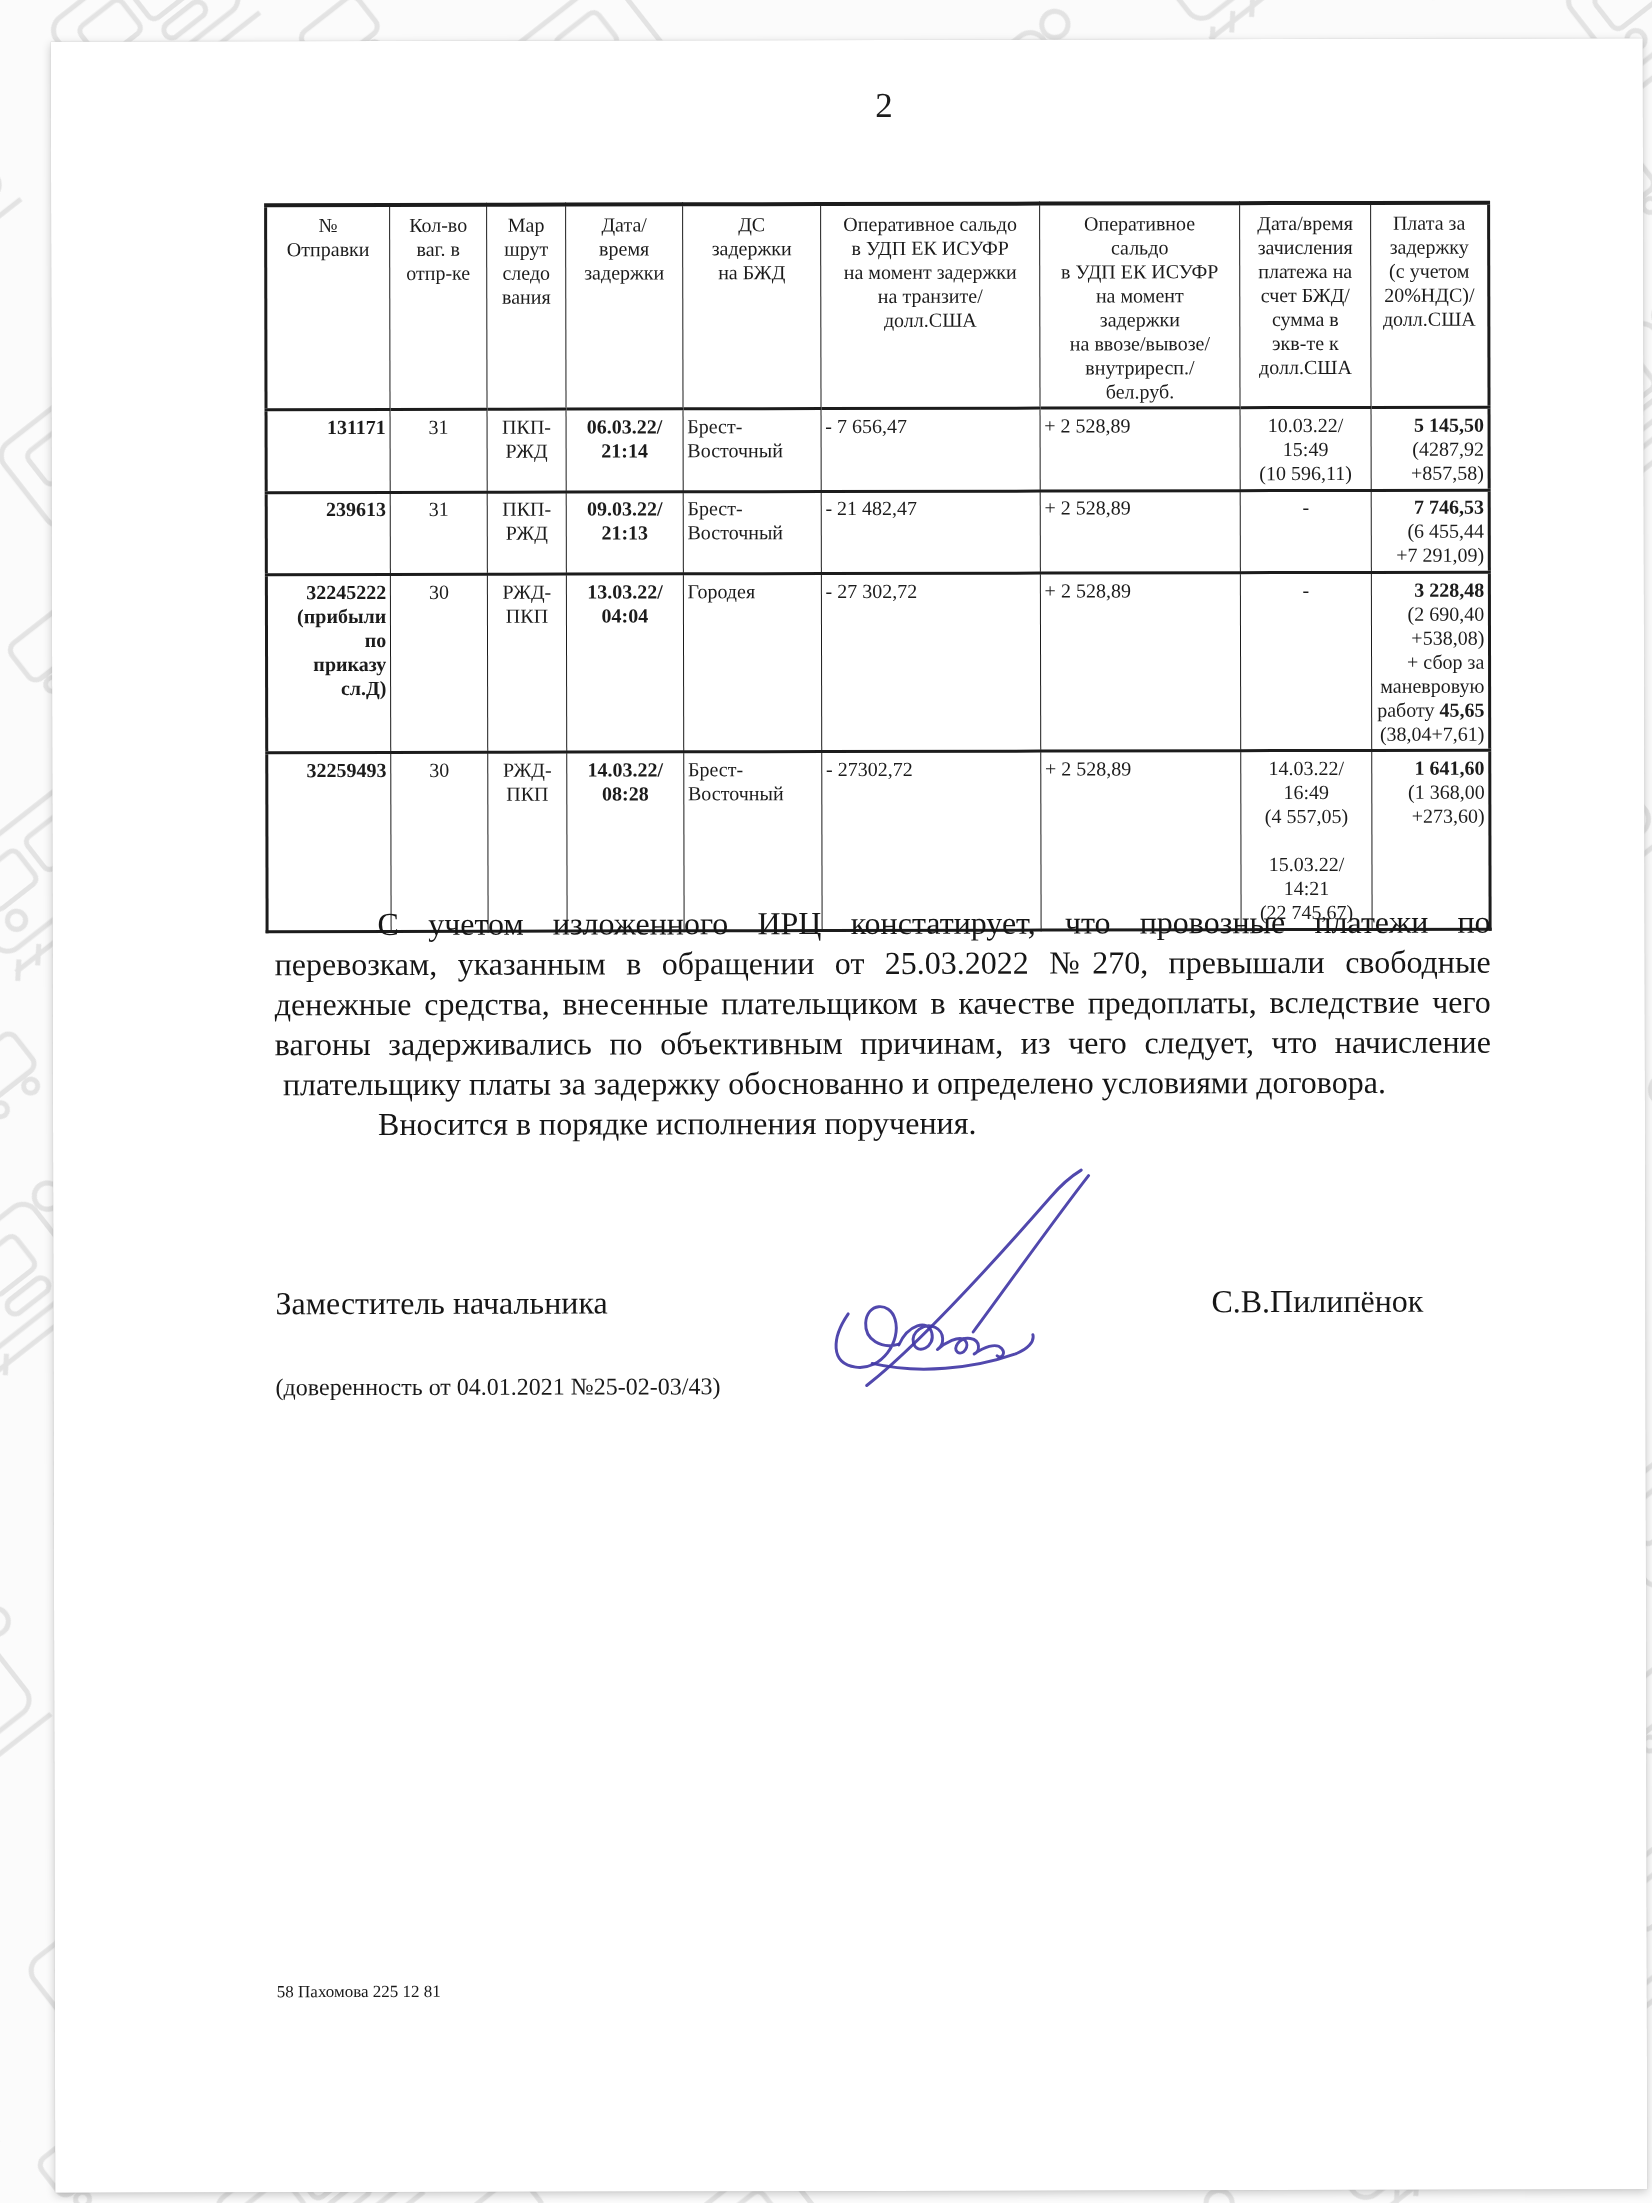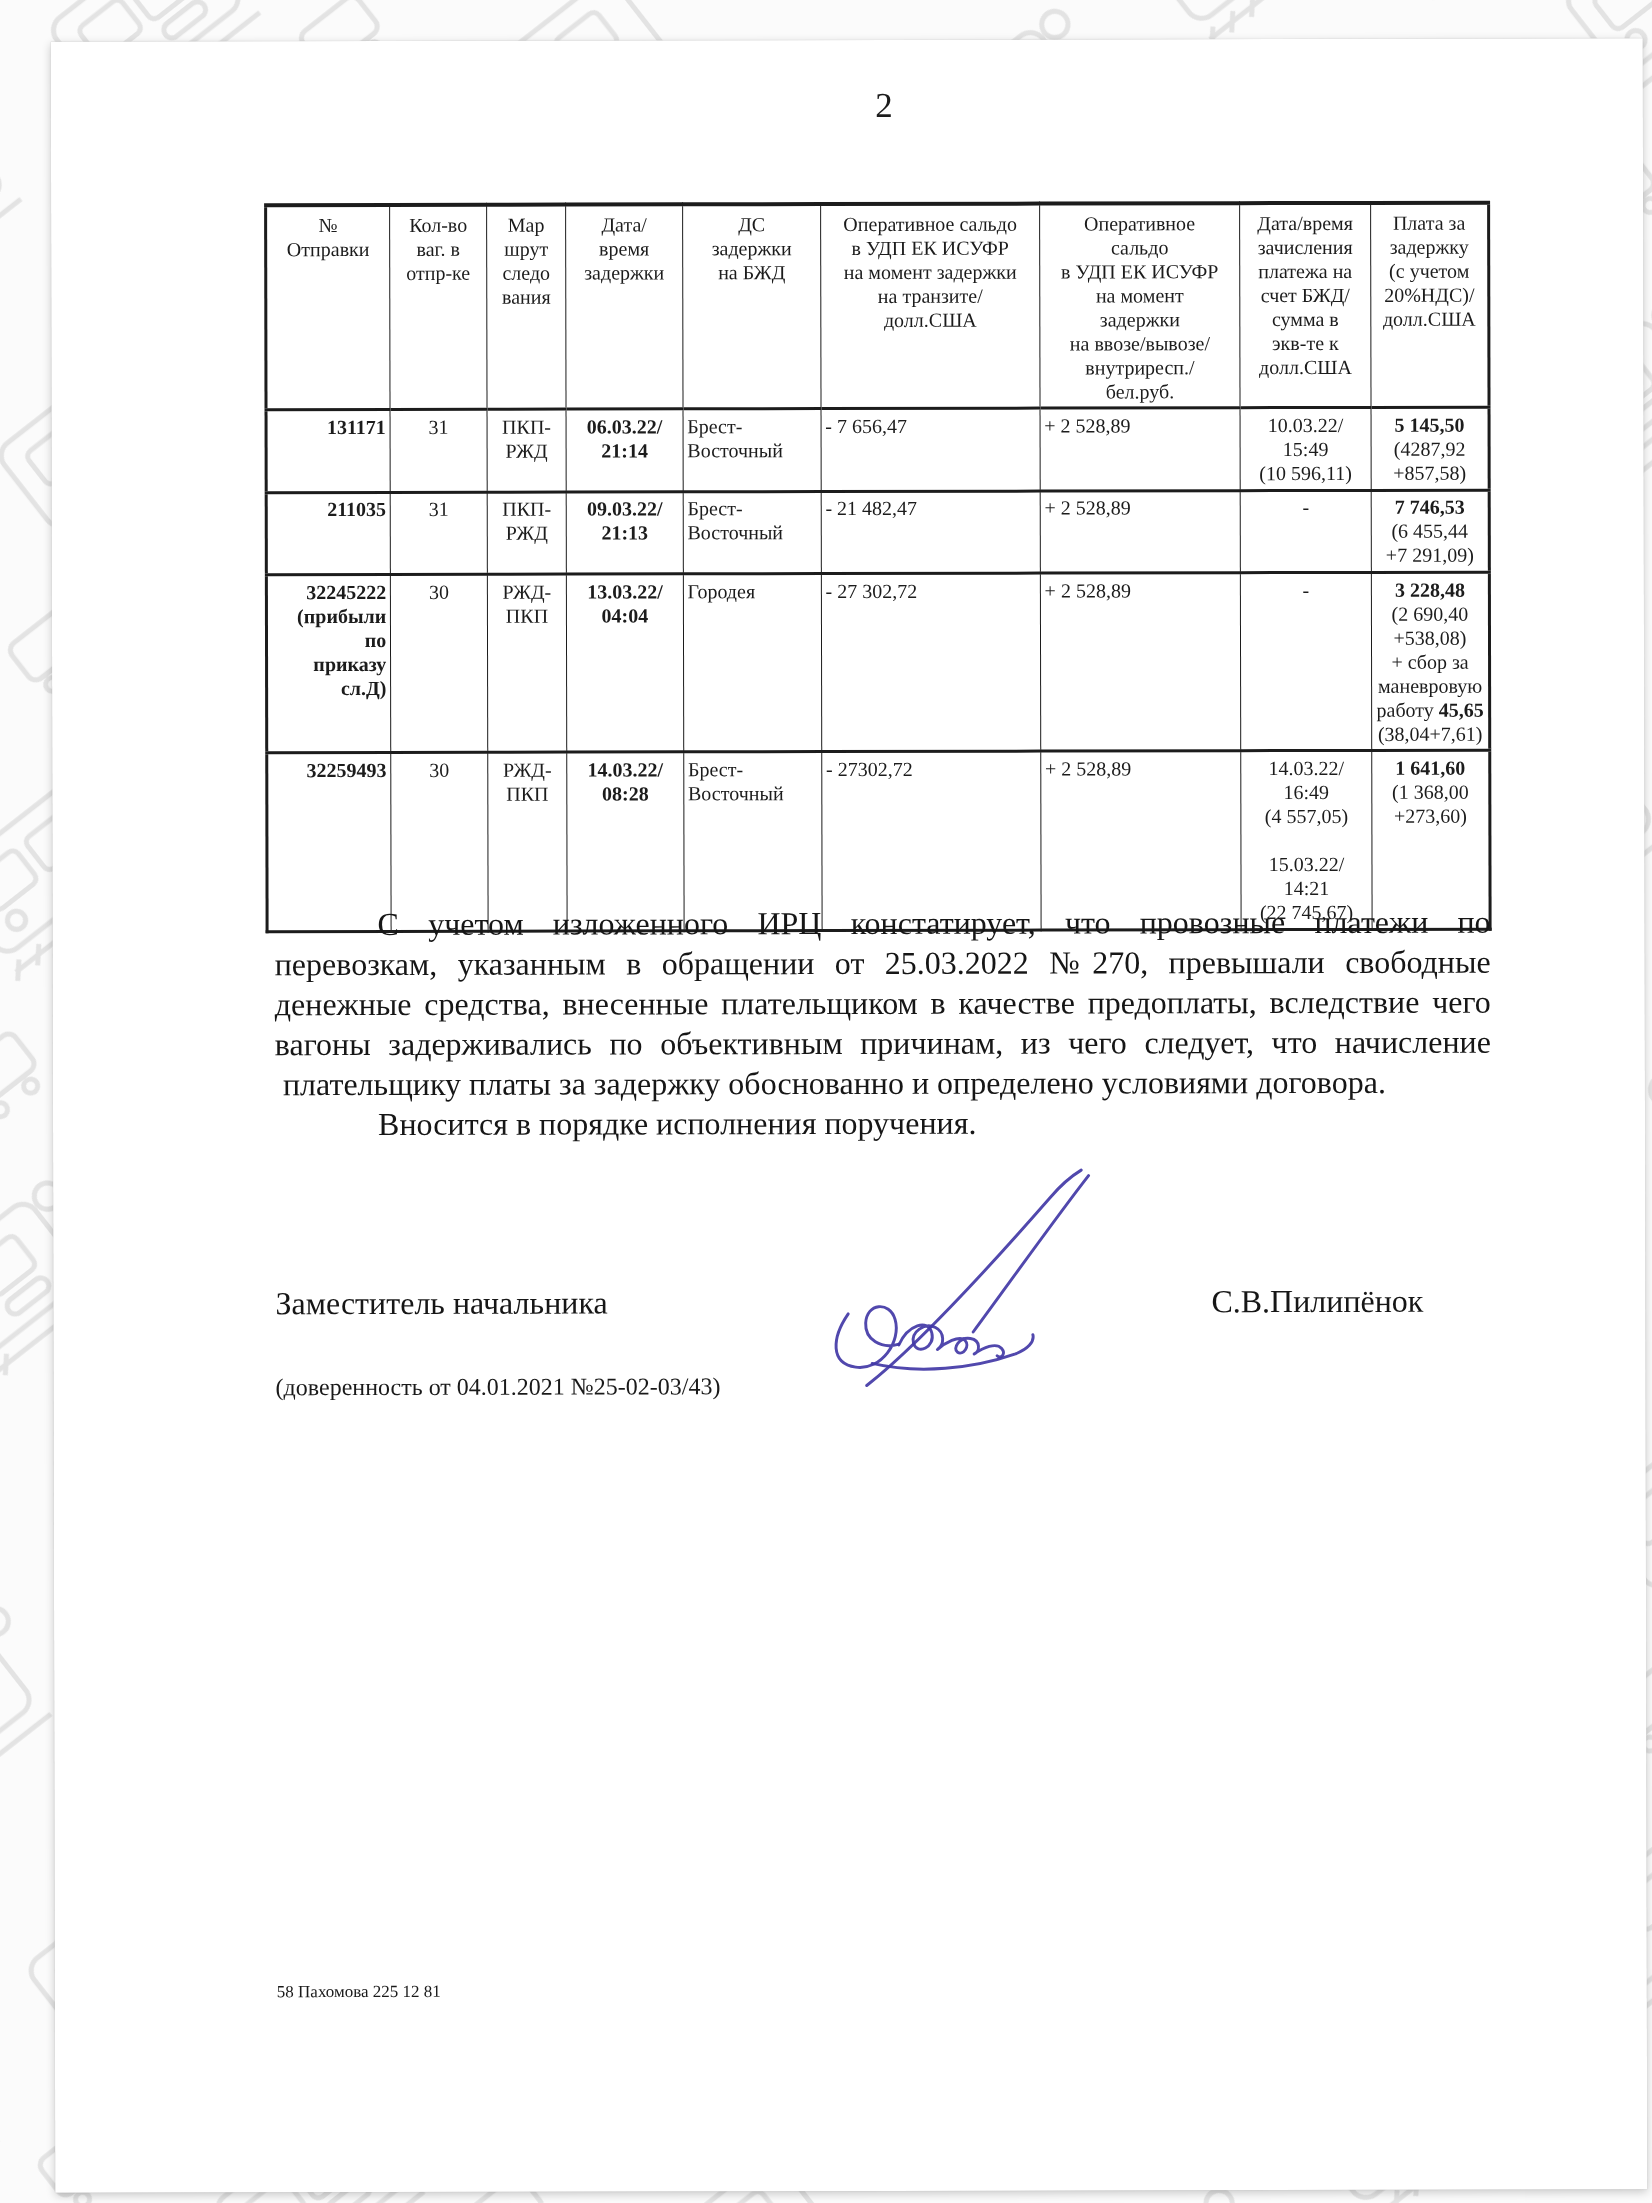--- a/index.html
+++ b/index.html
@@ -56,21 +56,21 @@
   table.shipments tbody tr:nth-child(3){height:165px;}
   table.shipments tbody tr:nth-child(4){height:164px;}
   td.c1{text-align:right;padding-left:9.2px;font-weight:bold;}
   td.c2{text-align:center;}
   td.c3{text-align:center;margin-top:8px;}
   td.c4{text-align:center;font-weight:bold;}
   td.c5{text-align:left;padding-left:14.7px;}
   td.c6{text-align:left;padding-left:26px;}
   td.c7{text-align:left;padding-left:13px;}
   td.c8{text-align:center;}
-  td.c9{text-align:center;padding-right:5.5px;}
+  td.c9{text-align:right;padding-right:5.5px;}
   td b{font-weight:bold;}
   
   .para-block{
     position:absolute;left:222px;top:863px;width:1216px;
     font-size:32px;line-height:40px;color:#161616;
   }
   .para-block p{margin:0;}
   .para-block .justified{text-align:justify;text-indent:103px;}
   .para-block .indent{text-indent:103px;margin-top:0px;}
   .sig-row{
@@ -192,21 +192,21 @@
             <td class="c6"><span>- 7 656,47</span></td>
             <td class="c7"><span>+ 2 528,89</span></td>
             <td class="c8"><span>10.03.22/
 15:49
 (10 596,11)</span></td>
             <td class="c9"><b>5 145,50</b><span>
 (4287,92
 +857,58)</span></td>
           </tr>
           <tr>
-            <td class="c1"><b>211035</b></td>
+            <td class="c1"><b>239613</b></td>
             <td class="c2"><span>31</span></td>
             <td class="c3"><span>ПКП-
 РЖД</span></td>
             <td class="c4"><span>09.03.22/
 21:13</span></td>
             <td class="c5"><span>Брест-
 Восточный</span></td>
             <td class="c6"><span>- 21 482,47</span></td>
             <td class="c7"><span>+ 2 528,89</span></td>
             <td class="c8"><span>-</span></td>

